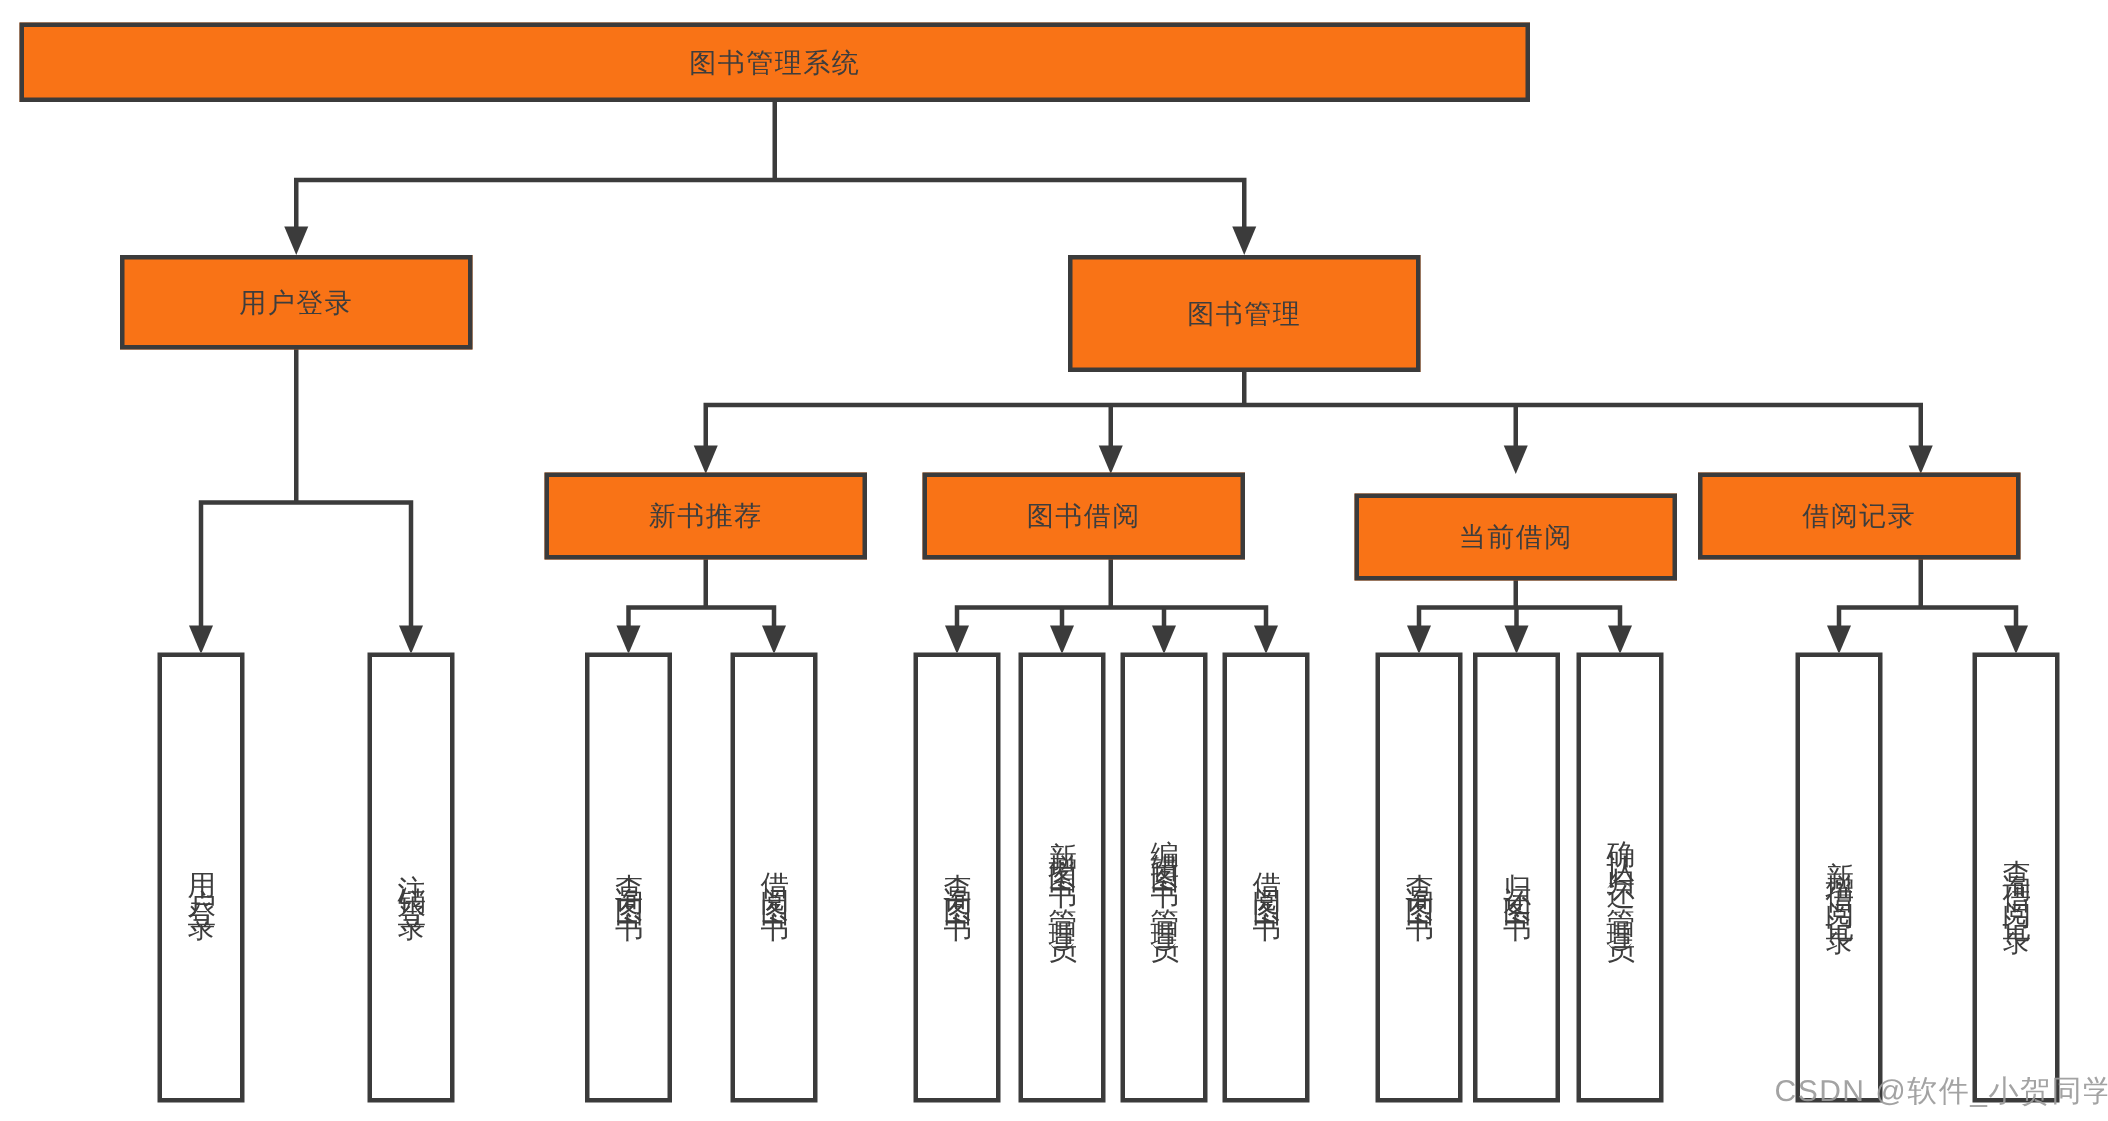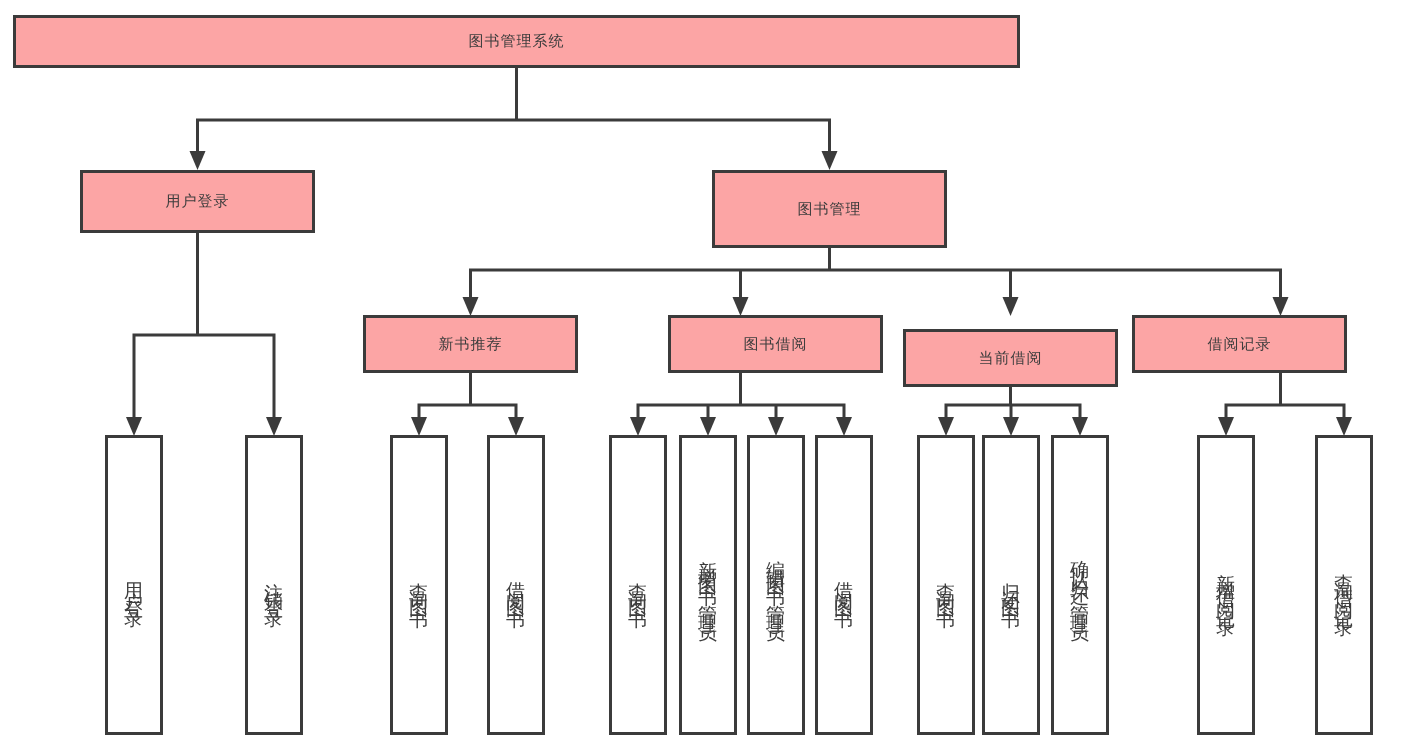--- a/index.html
+++ b/index.html
@@ -2,23 +2,23 @@
 <html><head>
 <meta charset="utf-8">
 <style>
   html,body{margin:0;padding:0;background:#ffffff;}
   #canvas{
     position:relative;width:1405px;height:747px;background:#ffffff;overflow:hidden;
     font-family:"Liberation Sans","DejaVu Sans",sans-serif;color:#3d3d3d;
   }
   #wires{position:absolute;left:0;top:0;z-index:1;}
   .hbox{
-    position:absolute;box-sizing:border-box;border:3px solid #3b3b3b;background:#fca5a5;
+    position:absolute;box-sizing:border-box;border:3px solid #3b3b3b;background:#f97316;
     display:flex;align-items:center;justify-content:center;
-    font-size:15px;letter-spacing:1px;z-index:2;
+    font-size:18px;letter-spacing:1px;z-index:2;
   }
   .vbox{
     position:absolute;box-sizing:border-box;border:3px solid #3b3b3b;background:#ffffff;
     display:flex;align-items:center;justify-content:center;
     writing-mode:vertical-lr;text-orientation:mixed;
     font-size:19px;letter-spacing:9px;line-height:1;z-index:2;
   }
   #watermark{
     position:absolute;left:1183px;top:714px;width:220px;
     font-size:20px;color:rgba(155,155,155,0.92);letter-spacing:1px;
@@ -92,21 +92,21 @@
       <polygon points="1336,417 1352,417 1344,436"></polygon>
     </g>
   </svg>
 
   <div class="hbox" style="left:13px;top:15px;width:1007px;height:53px">图书管理系统</div>
 
   <div class="hbox" style="left:80px;top:170px;width:235px;height:63px">用户登录</div>
   <div class="hbox" style="left:712px;top:170px;width:235px;height:78px">图书管理</div>
 
   <div class="hbox" style="left:363px;top:315px;width:215px;height:58px">新书推荐</div>
-  <div class="hbox" style="left:668px;top:315px;width:215px;height:58px">图书借阅</div>
+  <div class="hbox" style="left:615px;top:315px;width:215px;height:58px">图书借阅</div>
   <div class="hbox" style="left:903px;top:329px;width:215px;height:58px">当前借阅</div>
   <div class="hbox" style="left:1132px;top:315px;width:215px;height:58px">借阅记录</div>
 
   <div class="vbox" style="left:105px;top:435px;width:58px;height:300px">用户登录</div>
   <div class="vbox" style="left:245px;top:435px;width:58px;height:300px">注销登录</div>
 
   <div class="vbox" style="left:390px;top:435px;width:58px;height:300px">查询图书</div>
   <div class="vbox" style="left:487px;top:435px;width:58px;height:300px">借阅图书</div>
 
   <div class="vbox" style="left:609px;top:435px;width:58px;height:300px">查询图书</div>
@@ -114,14 +114,15 @@
   <div class="vbox" style="left:747px;top:435px;width:58px;height:300px">编辑图书（管理员）</div>
   <div class="vbox" style="left:815px;top:435px;width:58px;height:300px">借阅图书</div>
 
   <div class="vbox" style="left:917px;top:435px;width:58px;height:300px">查询图书</div>
   <div class="vbox" style="left:982px;top:435px;width:58px;height:300px">归还图书</div>
   <div class="vbox" style="left:1051px;top:435px;width:58px;height:300px">确认归还（管理员）</div>
 
   <div class="vbox" style="left:1197px;top:435px;width:58px;height:300px">新增借阅记录</div>
   <div class="vbox" style="left:1315px;top:435px;width:58px;height:300px">查询借阅记录</div>
 
+  <div id="watermark">CSDN @软件_小贺同学</div>
 
 </div>
 
 </body></html>

